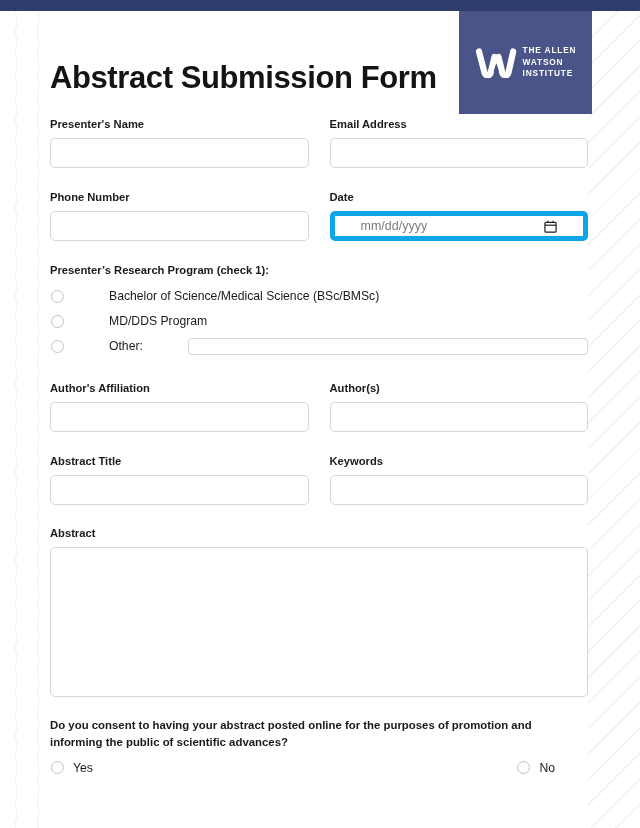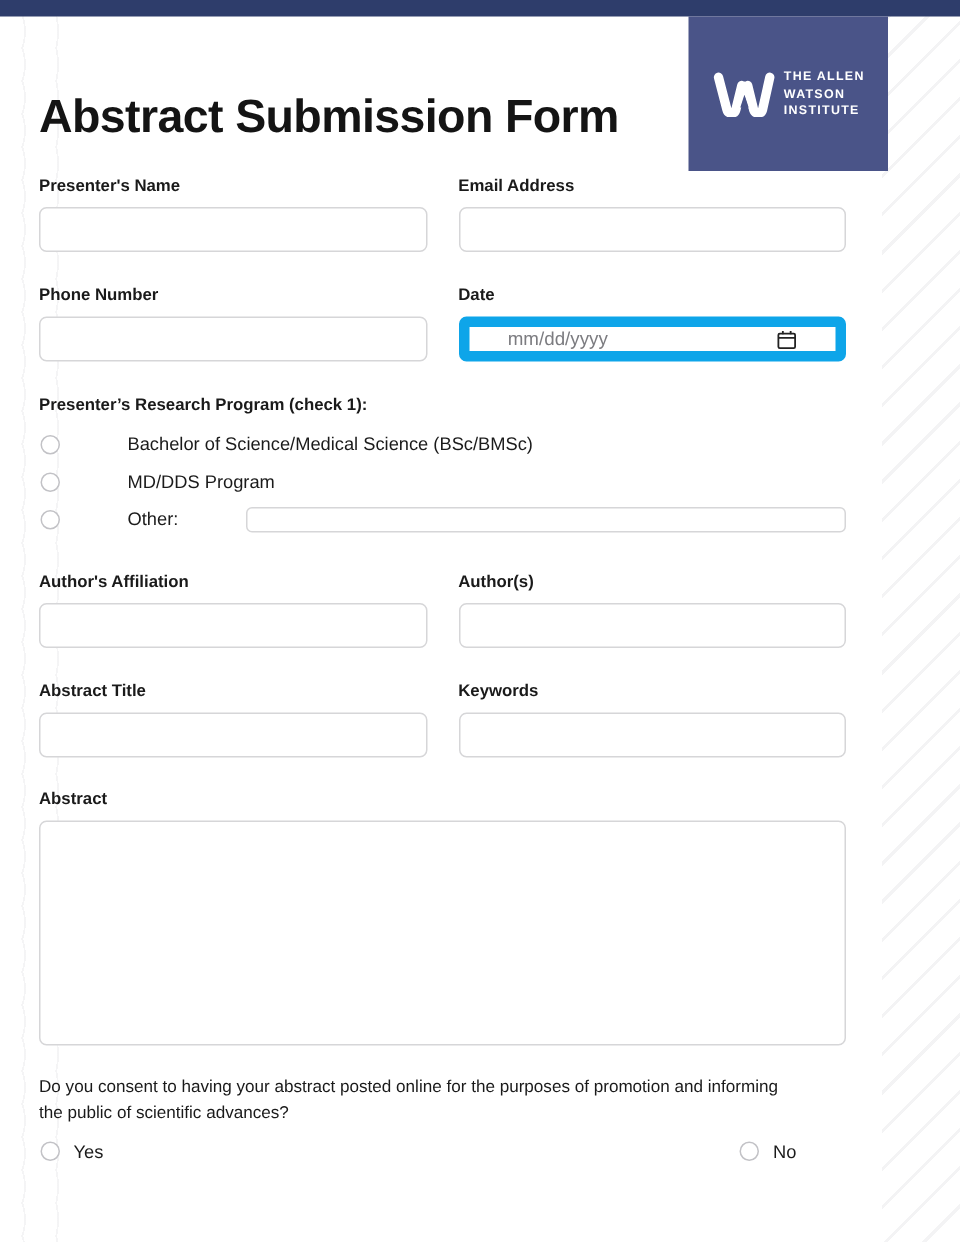--- a/index.html
+++ b/index.html
@@ -78,21 +78,21 @@
 
   
   .page {
     position: absolute;
     left: 0; top: 11px;
     width: 640px;
     z-index: 2;
   }
   .content {
     position: relative;
-    margin-left: 26px;
+    margin-left: 50px;
     width: 538px;
   }
 
   .form-title {
     font-size: 31px;
     font-weight: bold;
     color: #141414;
     letter-spacing: -0.4px;
     margin: 0;
     padding-top: 50px;
@@ -127,21 +127,21 @@
     padding: 0 9px;
     outline: none;
   }
   .date-input {
     position: relative;
     display: flex;
     align-items: center;
     box-sizing: border-box;
     width: 100%;
     height: 30px;
-    border: 7px solid #0ea5e9;
+    border: 5px solid #0ea5e9;
     border-radius: 5px;
     background: #ffffff;
     padding: 0 26px;
   }
   .date-placeholder {
     font-size: 12.5px;
     color: #7c7c80;
     flex: 1;
   }
   .cal-icon { width: 13px; height: 13px; flex: none; }
@@ -197,21 +197,21 @@
     padding: 8px 9px;
     resize: none;
     outline: none;
     display: block;
   }
 
   
   .consent-section { margin-top: 20px; }
   .consent-question {
     font-size: 11.4px;
-    font-weight: normal;
+    font-weight: bold;
     color: #1a1a1a;
     line-height: 1.45;
     max-width: 510px;
   }
   .consent-options {
     display: flex;
     align-items: center;
     margin-top: 11px;
     justify-content: space-between;
   }

